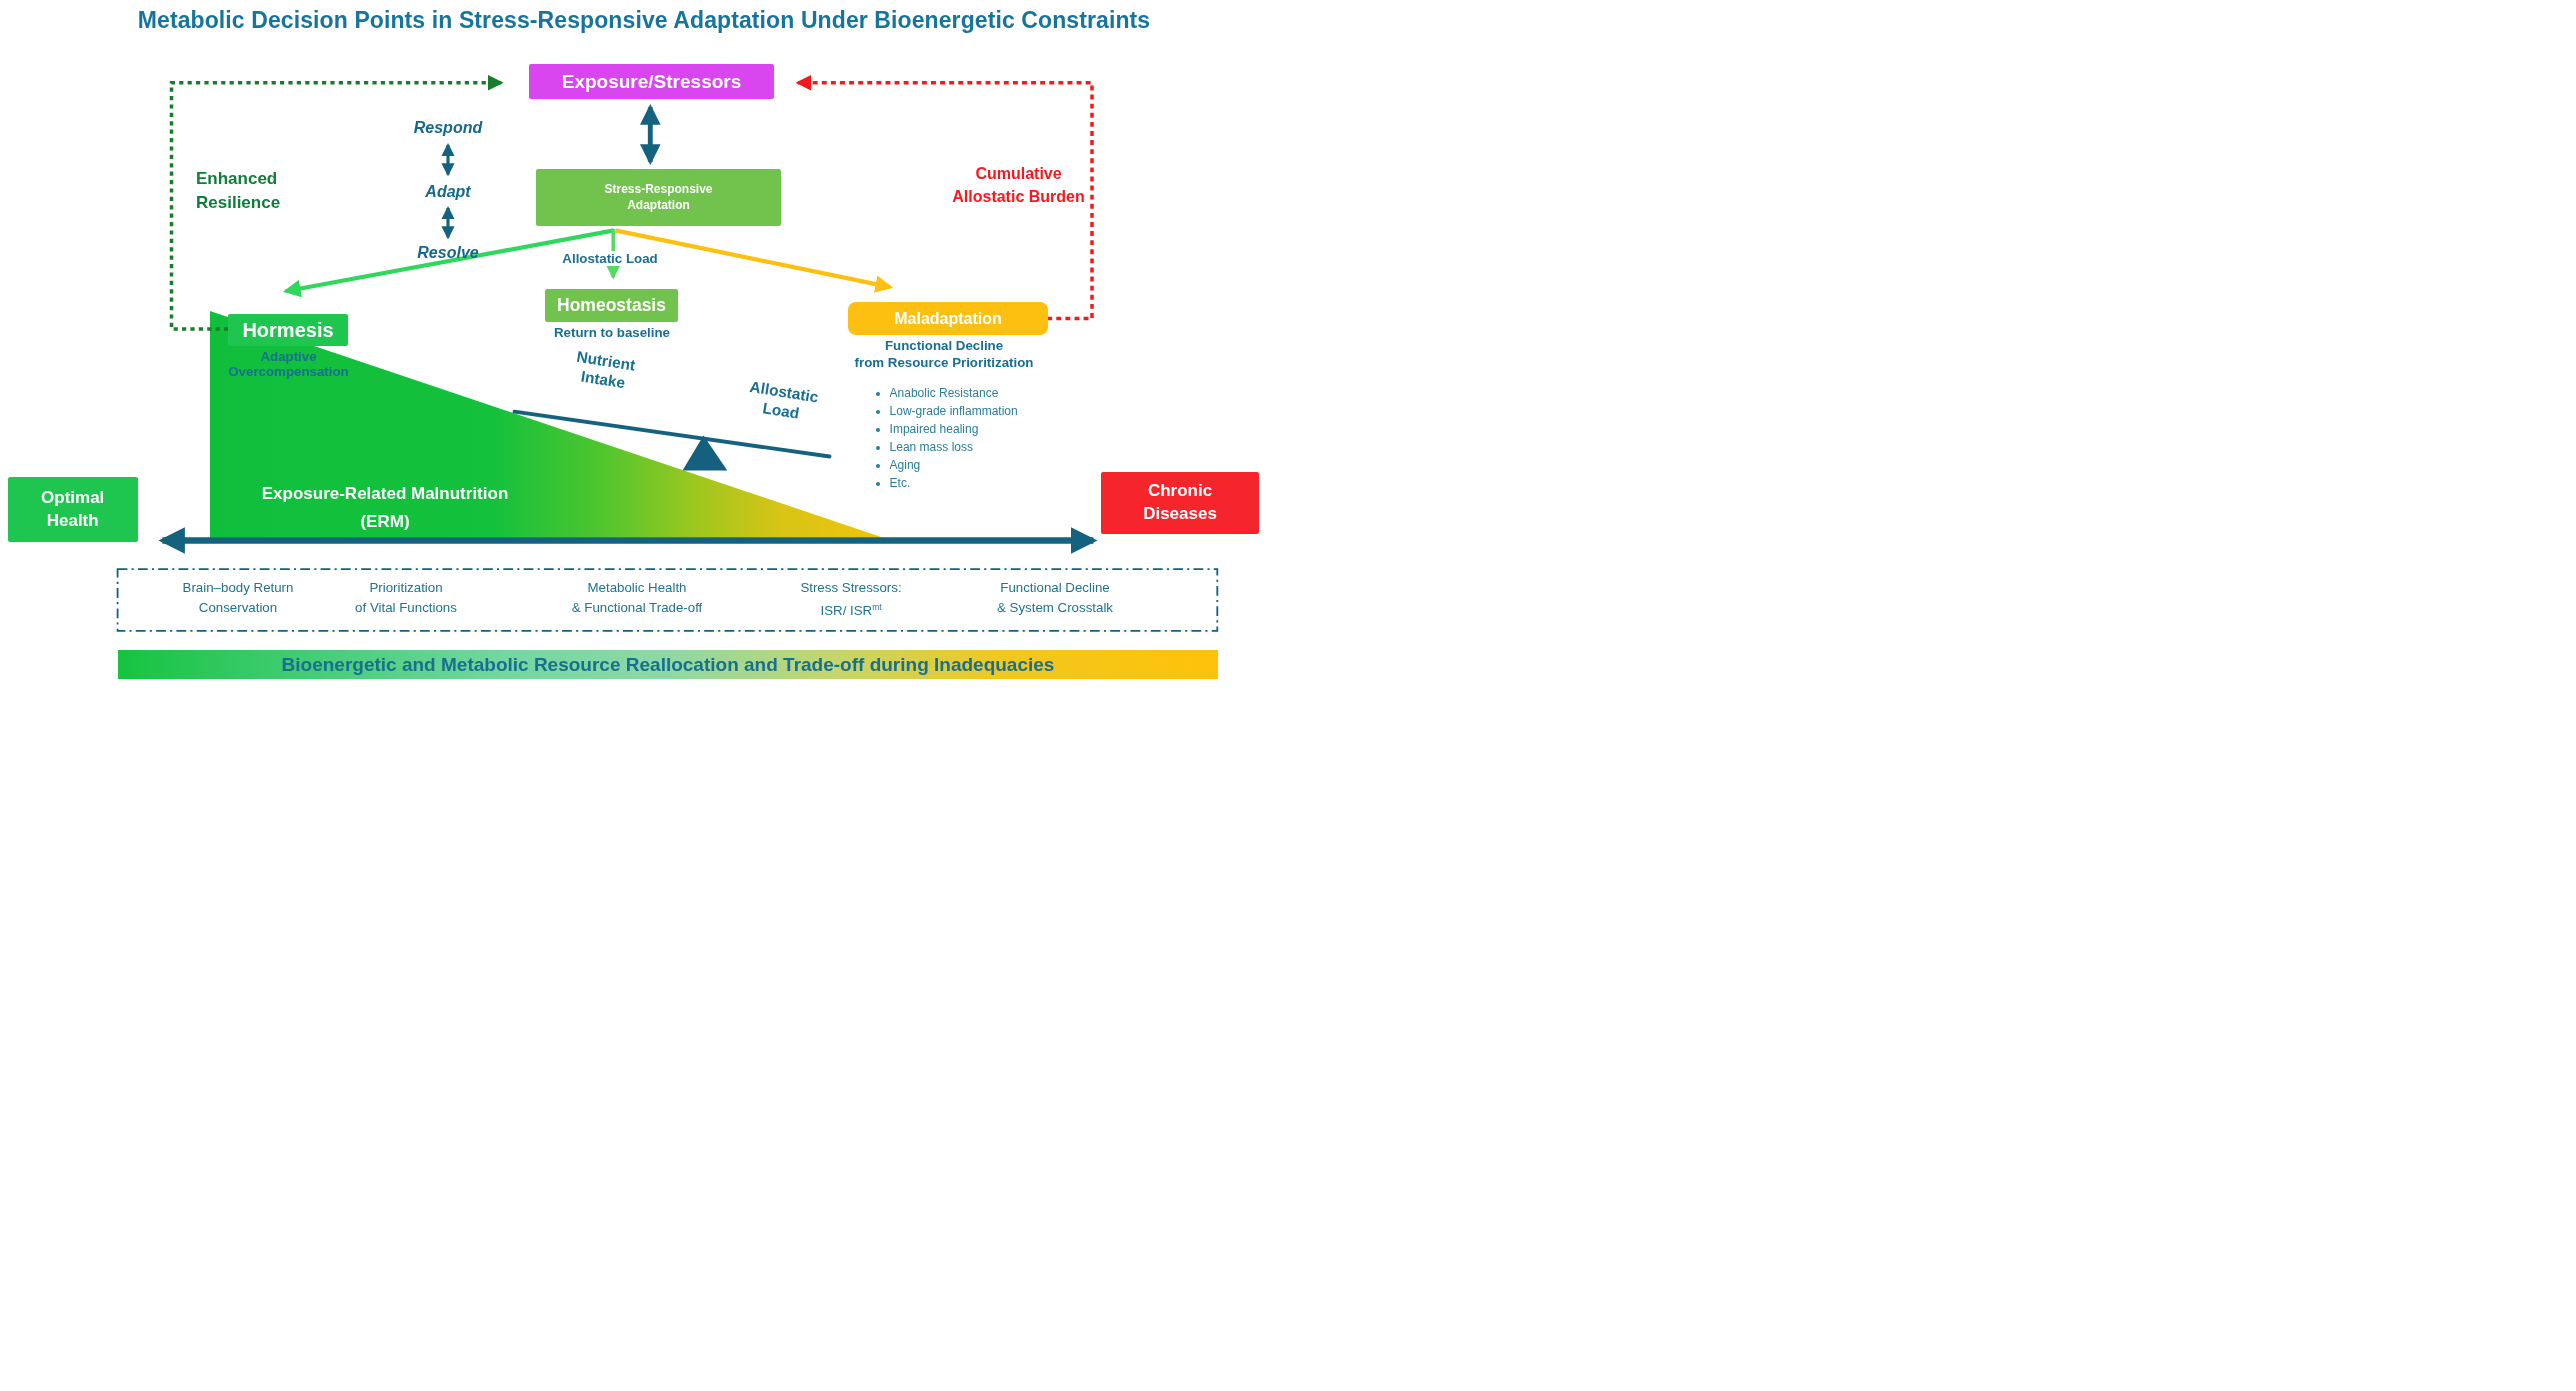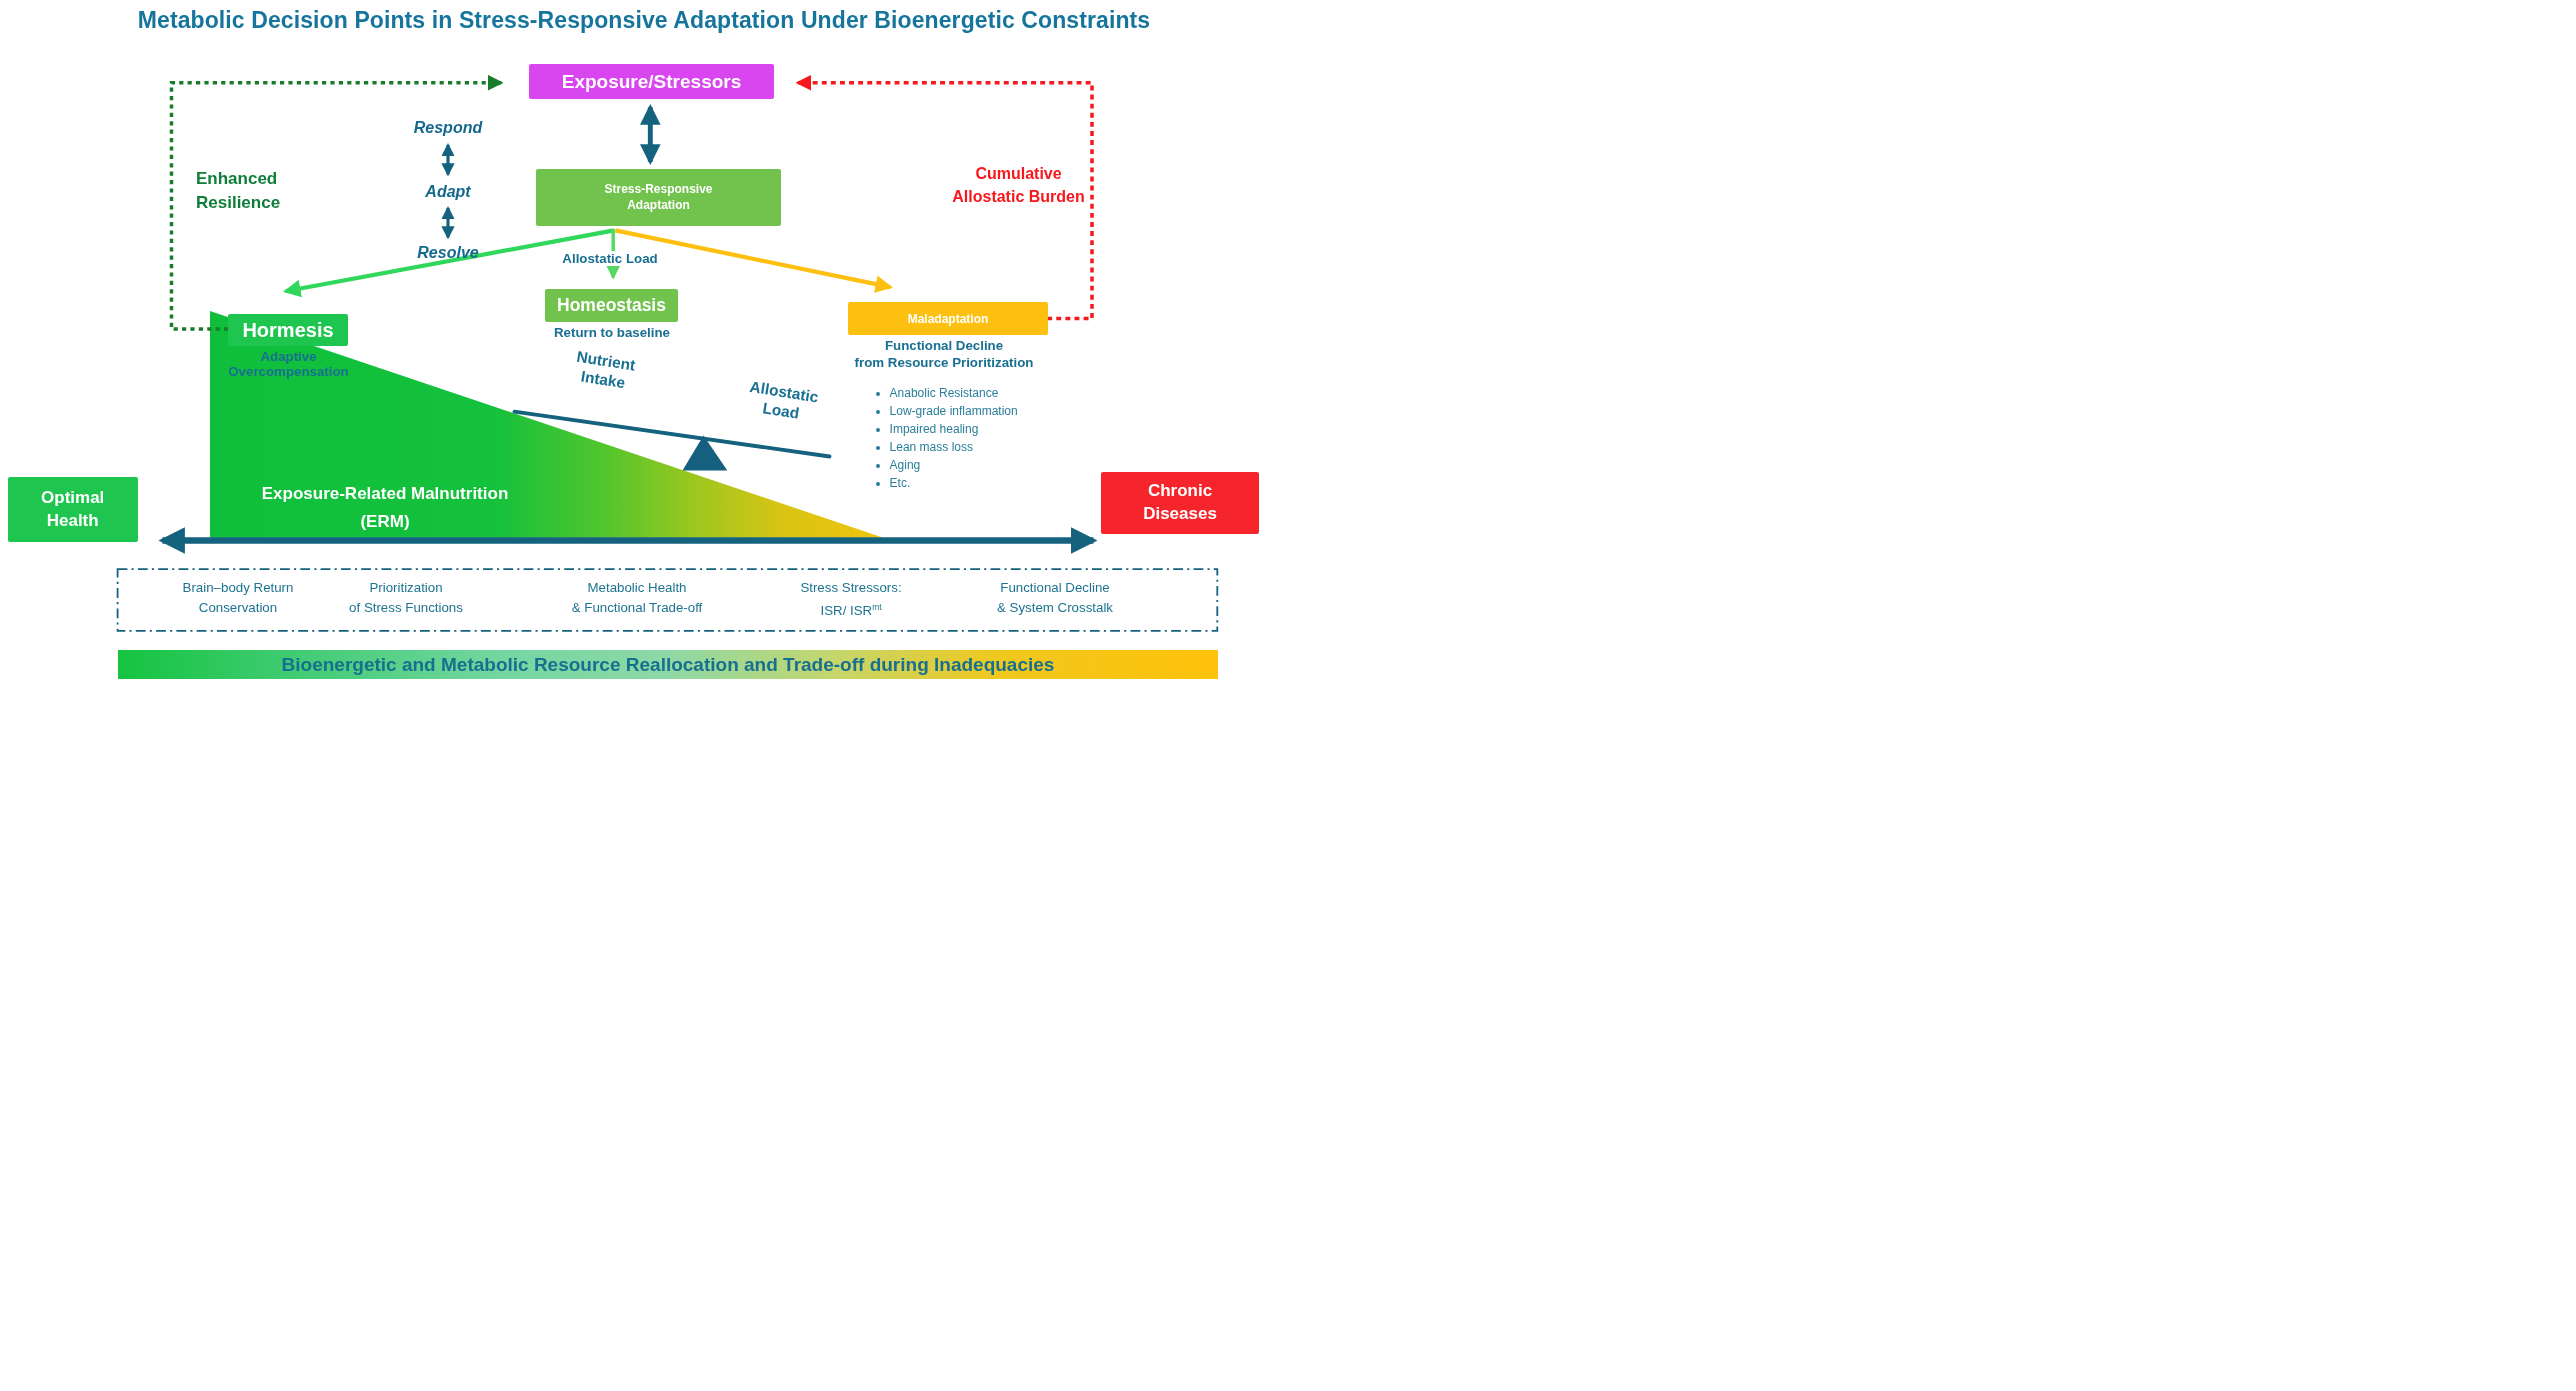--- a/index.html
+++ b/index.html
@@ -5,21 +5,21 @@
   html,body{margin:0;padding:0;background:#fff;font-family:"Liberation Sans","DejaVu Sans",sans-serif;}
   #canvas{position:relative;width:1288px;height:696px;background:#fff;overflow:hidden;}
   #overlay{position:absolute;left:0;top:0;z-index:1;}
   .txt,.node,.cap{position:absolute;z-index:2;}
   #diagram-title{left:0;top:7px;width:1288px;text-align:center;font-size:23px;font-weight:bold;color:#16759C;letter-spacing:0.1px;}
   .node{display:flex;flex-direction:column;align-items:center;justify-content:center;color:#fff;font-weight:bold;text-align:center;border-radius:2.1px;}
   #box-exposure{left:529px;top:64px;width:245px;height:35px;background:#d946ef;font-size:19px;}
   #box-sra{left:536px;top:169px;width:245px;height:57px;background:#72C24E;font-size:12px;line-height:1.3;}
   #box-hormesis{left:228px;top:314px;width:120px;height:32px;background:#1EC64F;font-size:20px;}
   #box-homeostasis{left:545px;top:289px;width:133px;height:33px;background:#72C24E;font-size:17.5px;}
-  #box-maladaptation{left:848px;top:302px;width:200px;height:33px;background:#FDC010;font-size:12px;}
+  #box-maladaptation{left:848px;top:302px;width:200px;height:33px;background:#FDC010;font-size:16px;border-radius:8px;}
   #box-optimal{left:7.7px;top:477px;width:130px;height:65px;background:#1EC64F;font-size:17px;line-height:1.35;}
   #box-chronic{left:1101px;top:472px;width:158px;height:62px;background:#F6242B;font-size:17px;line-height:1.35;}
   .cycle-word{width:140px;text-align:center;font-size:16px;font-style:italic;font-weight:bold;color:#15688E;}
   #respond{left:378px;top:119px;}
   #adapt{left:378px;top:183px;}
   #resolve{left:378px;top:244px;}
   #enhanced{left:196px;top:167px;font-size:17px;font-weight:bold;color:#0E7E38;line-height:1.4;}
   #cumulative{left:931px;top:162px;width:175px;text-align:center;font-size:16px;font-weight:bold;color:#F8171D;line-height:1.45;}
   .cap{color:#186F92;font-weight:bold;text-align:center;}
   #allostatic-label{left:540px;top:251px;width:140px;font-size:13.3px;background:#fff;}
@@ -173,21 +173,21 @@
     <span class="l">Chronic</span>
     <span class="l">Diseases</span>
   </div>
 
   <div class="txt pillar" id="pillar-0">
     <span class="l">Brain–body Return</span>
     <span class="l">Conservation</span>
   </div>
   <div class="txt pillar" id="pillar-1">
     <span class="l">Prioritization</span>
-    <span class="l">of Stress Functions</span>
+    <span class="l">of Vital Functions</span>
   </div>
   <div class="txt pillar" id="pillar-2">
     <span class="l">Metabolic Health</span>
     <span class="l">&amp; Functional Trade-off</span>
   </div>
   <div class="txt pillar" id="pillar-3">
     <span class="l">Stress Stressors:</span>
     <span class="l"><span>ISR/ ISR</span><sup>mt</sup></span>
   </div>
   <div class="txt pillar" id="pillar-4">

